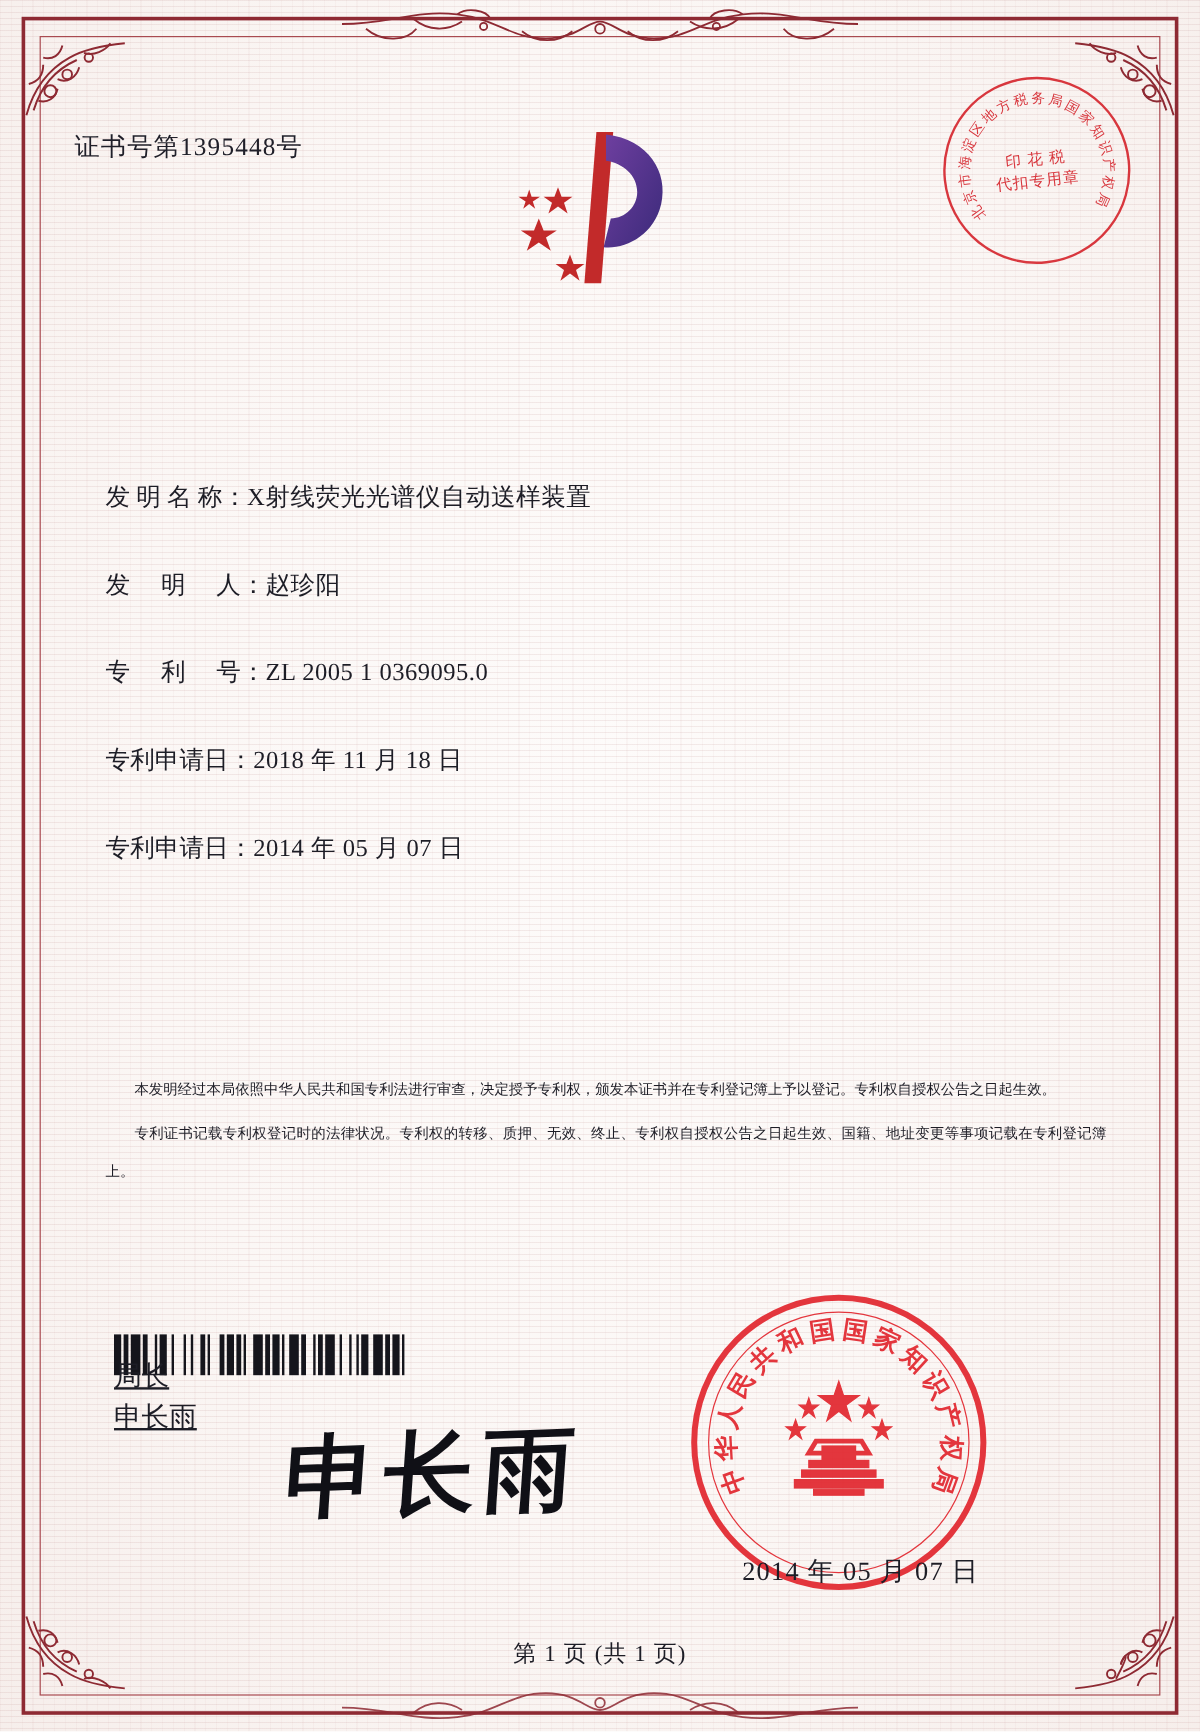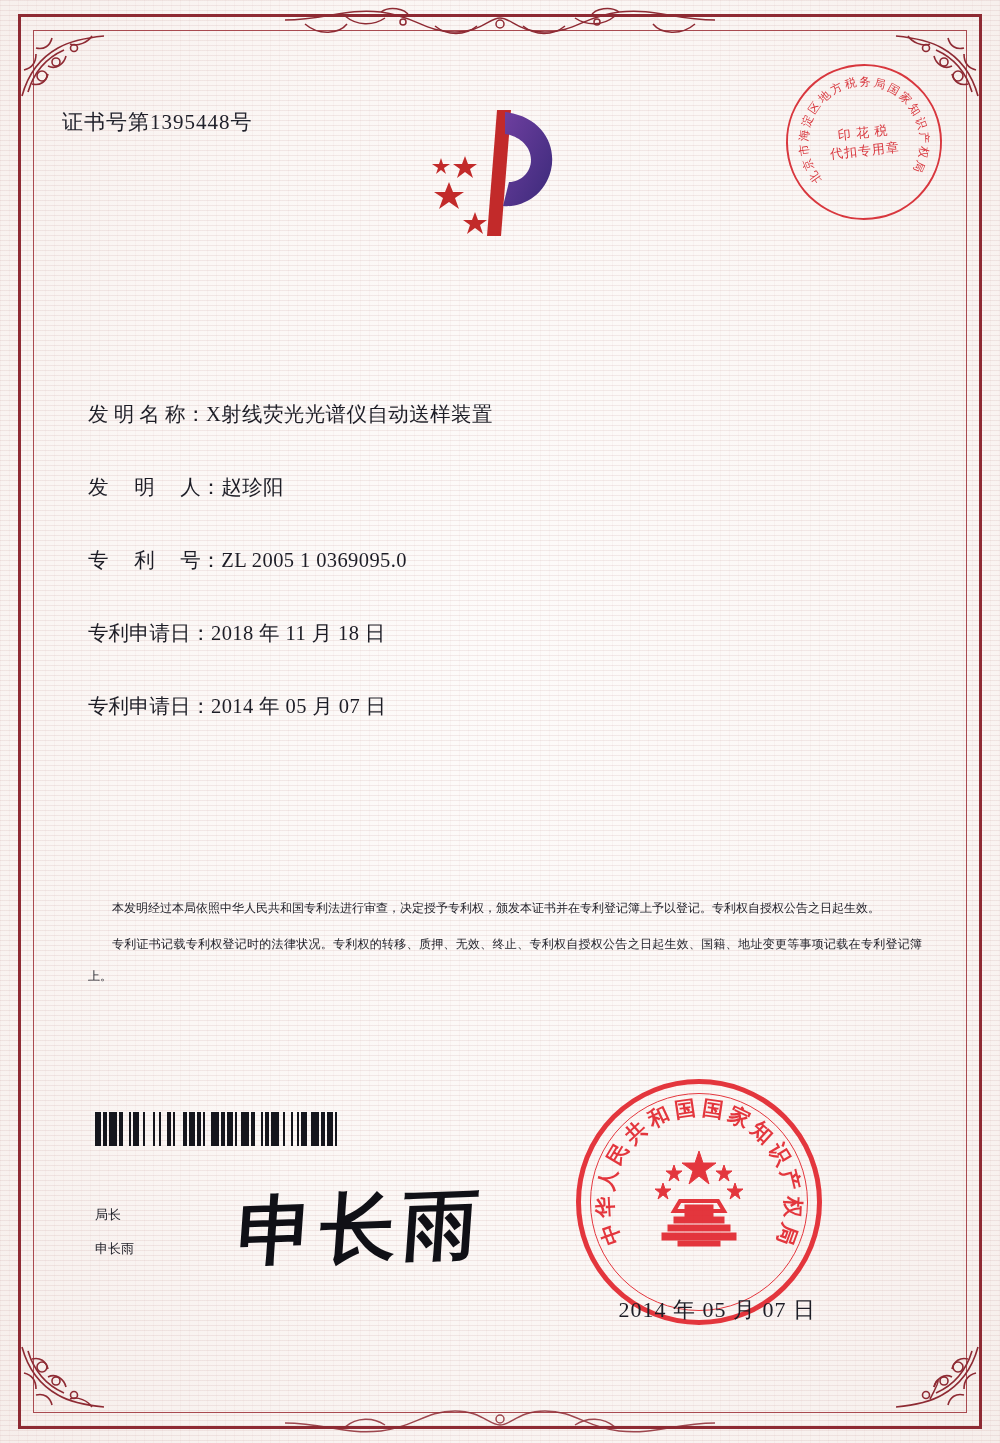--- a/index.html
+++ b/index.html
@@ -203,24 +203,25 @@
   .barcode i {
     display: block;
     background: #15151c;
     height: 100%;
   }
 
   
   .sig-label {
     position: absolute;
     left: 95px;
-    top: 1198px;
-    font-size: 13px;
+    top: 1130px;
+    font-size: 23px;
     line-height: 34px;
     color: #1d1d26;
+    text-decoration: underline;
   }
   .signature {
     position: absolute;
     left: 238px;
     top: 1178px;
     font-size: 76px;
     color: #101016;
     font-family: "Liberation Serif", "DejaVu Serif", serif;
     font-weight: bold;
     letter-spacing: 6px;
@@ -553,13 +554,14 @@
         <rect x="28" y="82" width="62" height="6"></rect>
         <rect x="22" y="90" width="74" height="7"></rect>
         <path d="M40 58 L78 58 L84 68 L34 68 Z" fill="none" stroke-width="4"></path>
         <rect x="45" y="62" width="28" height="12" fill="#e2262e"></rect>
         <rect x="38" y="98" width="42" height="5"></rect>
       </svg>
     </div>
   </div>
   <div class="seal-date">2014 年 05 月 07 日</div>
 
+  <div class="footer">第 1 页 (共 1 页)</div>
 </div>
 
 </body></html>

